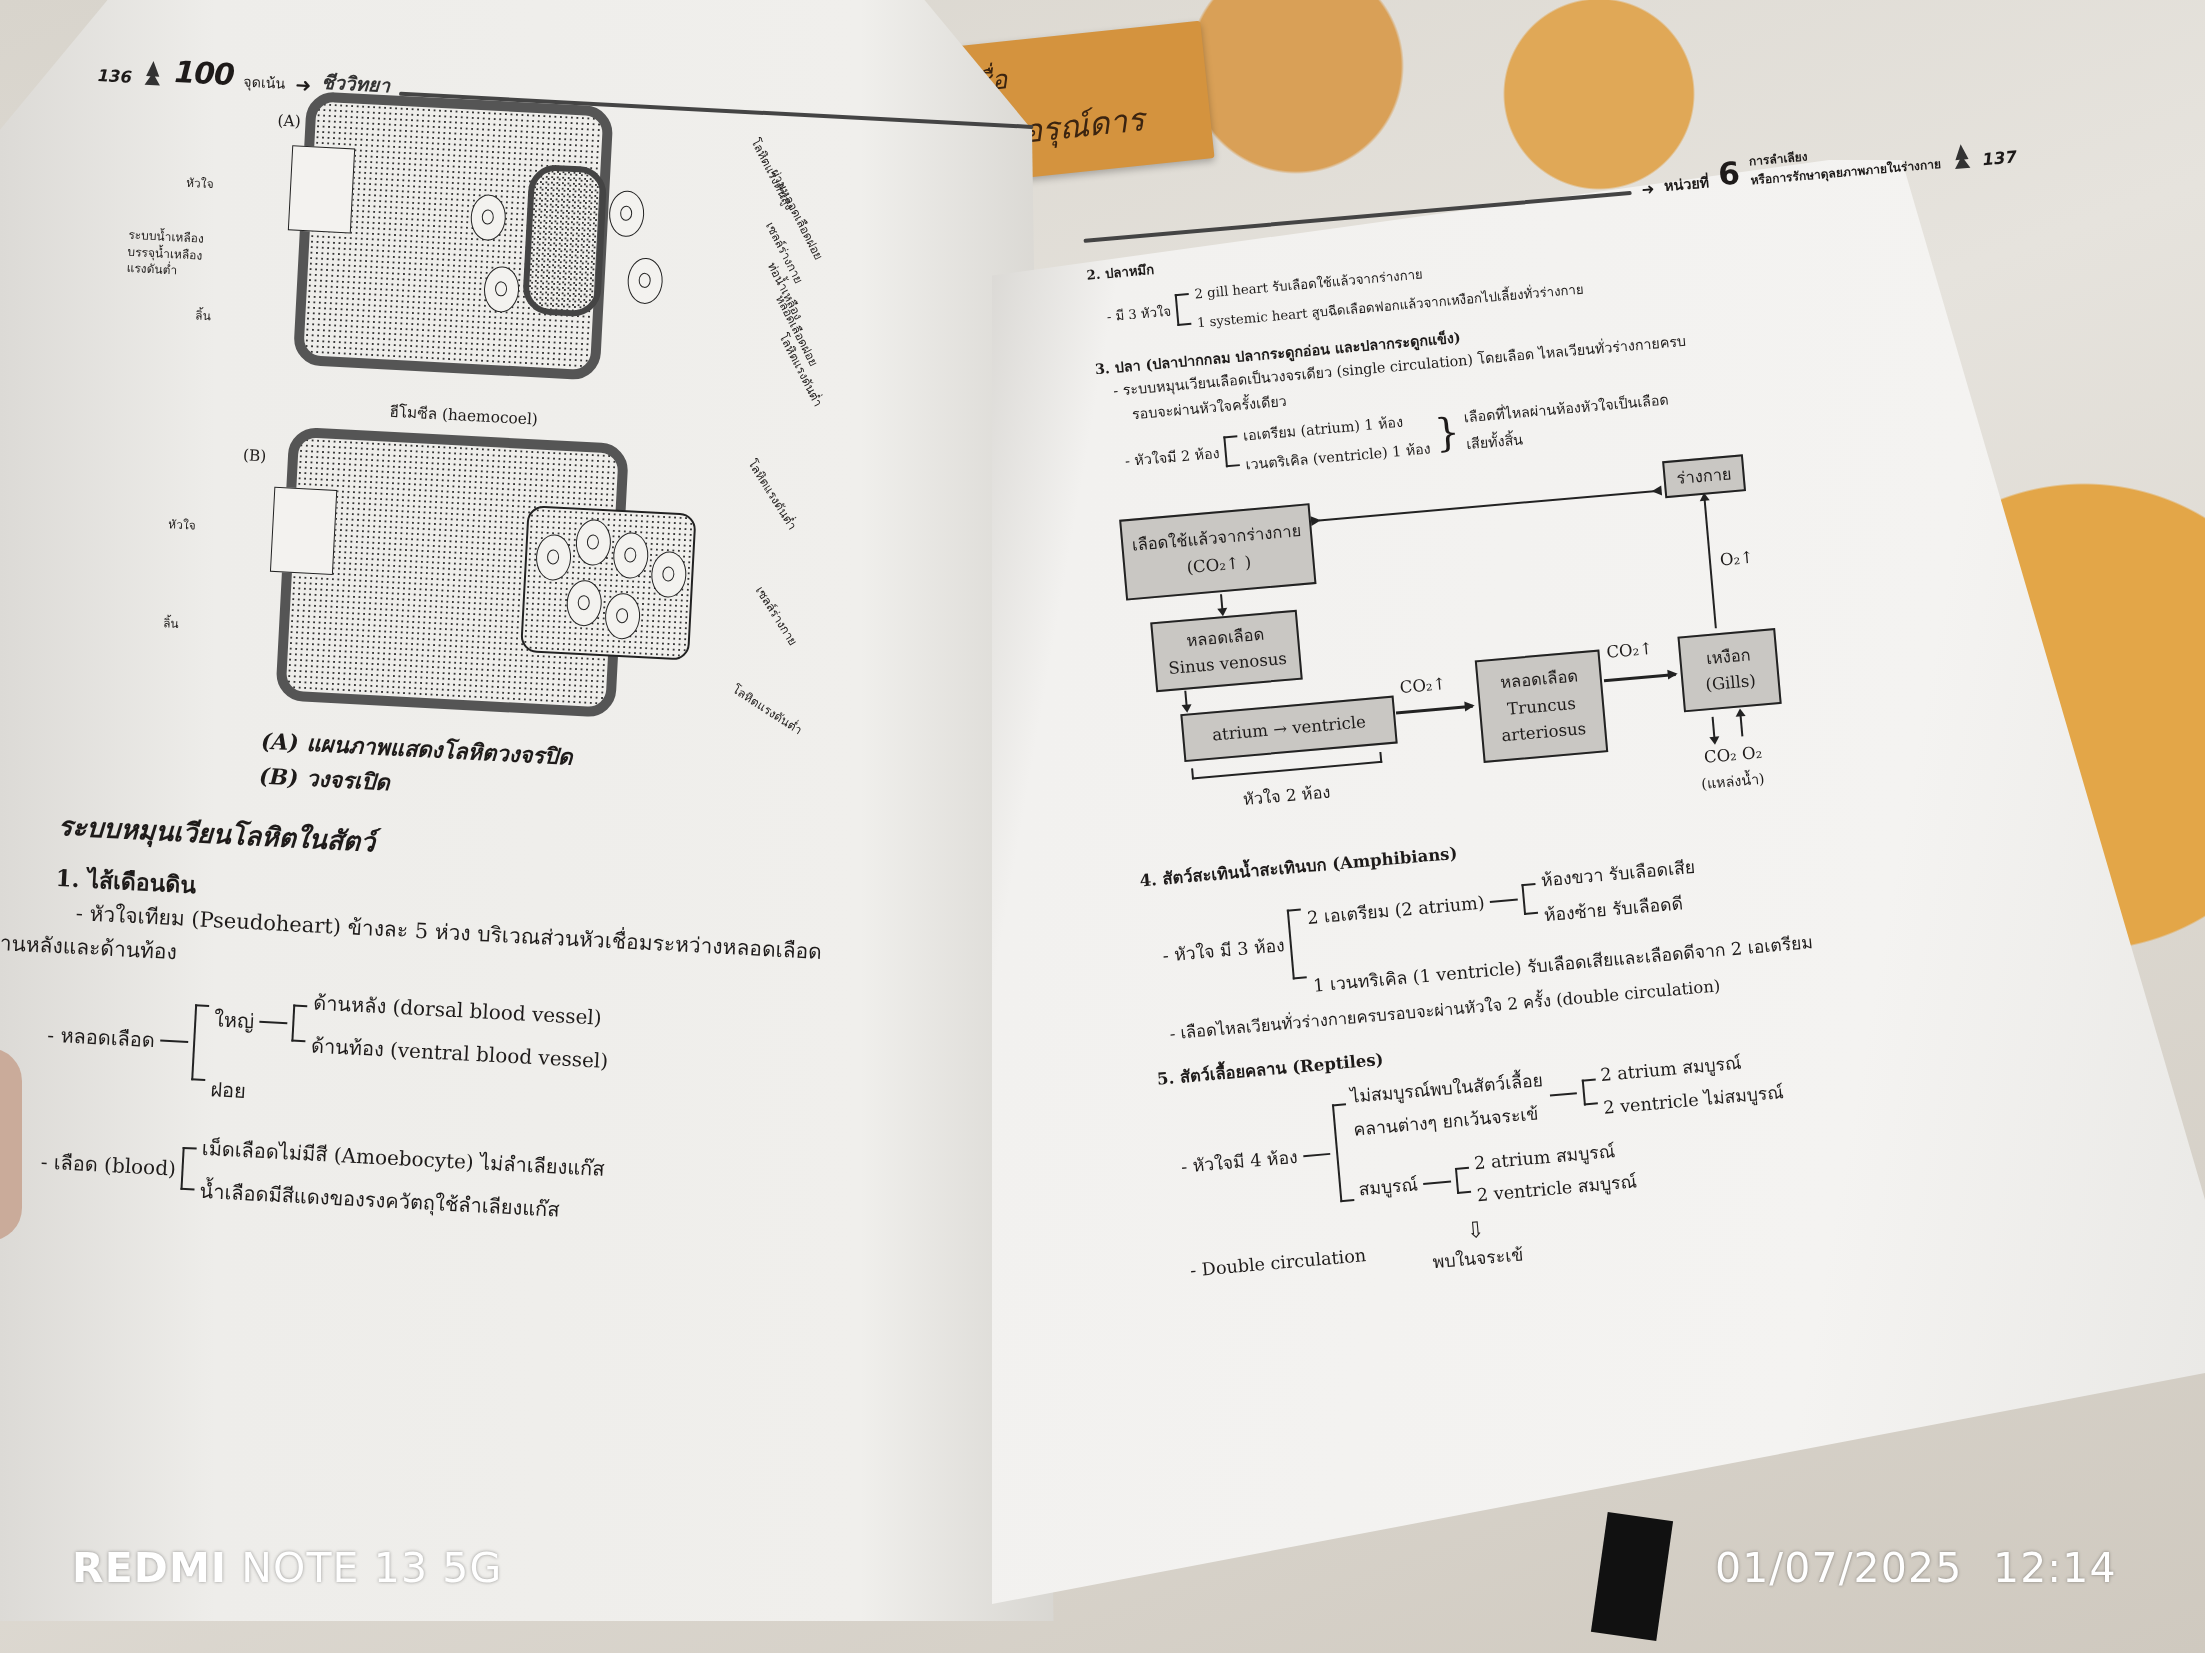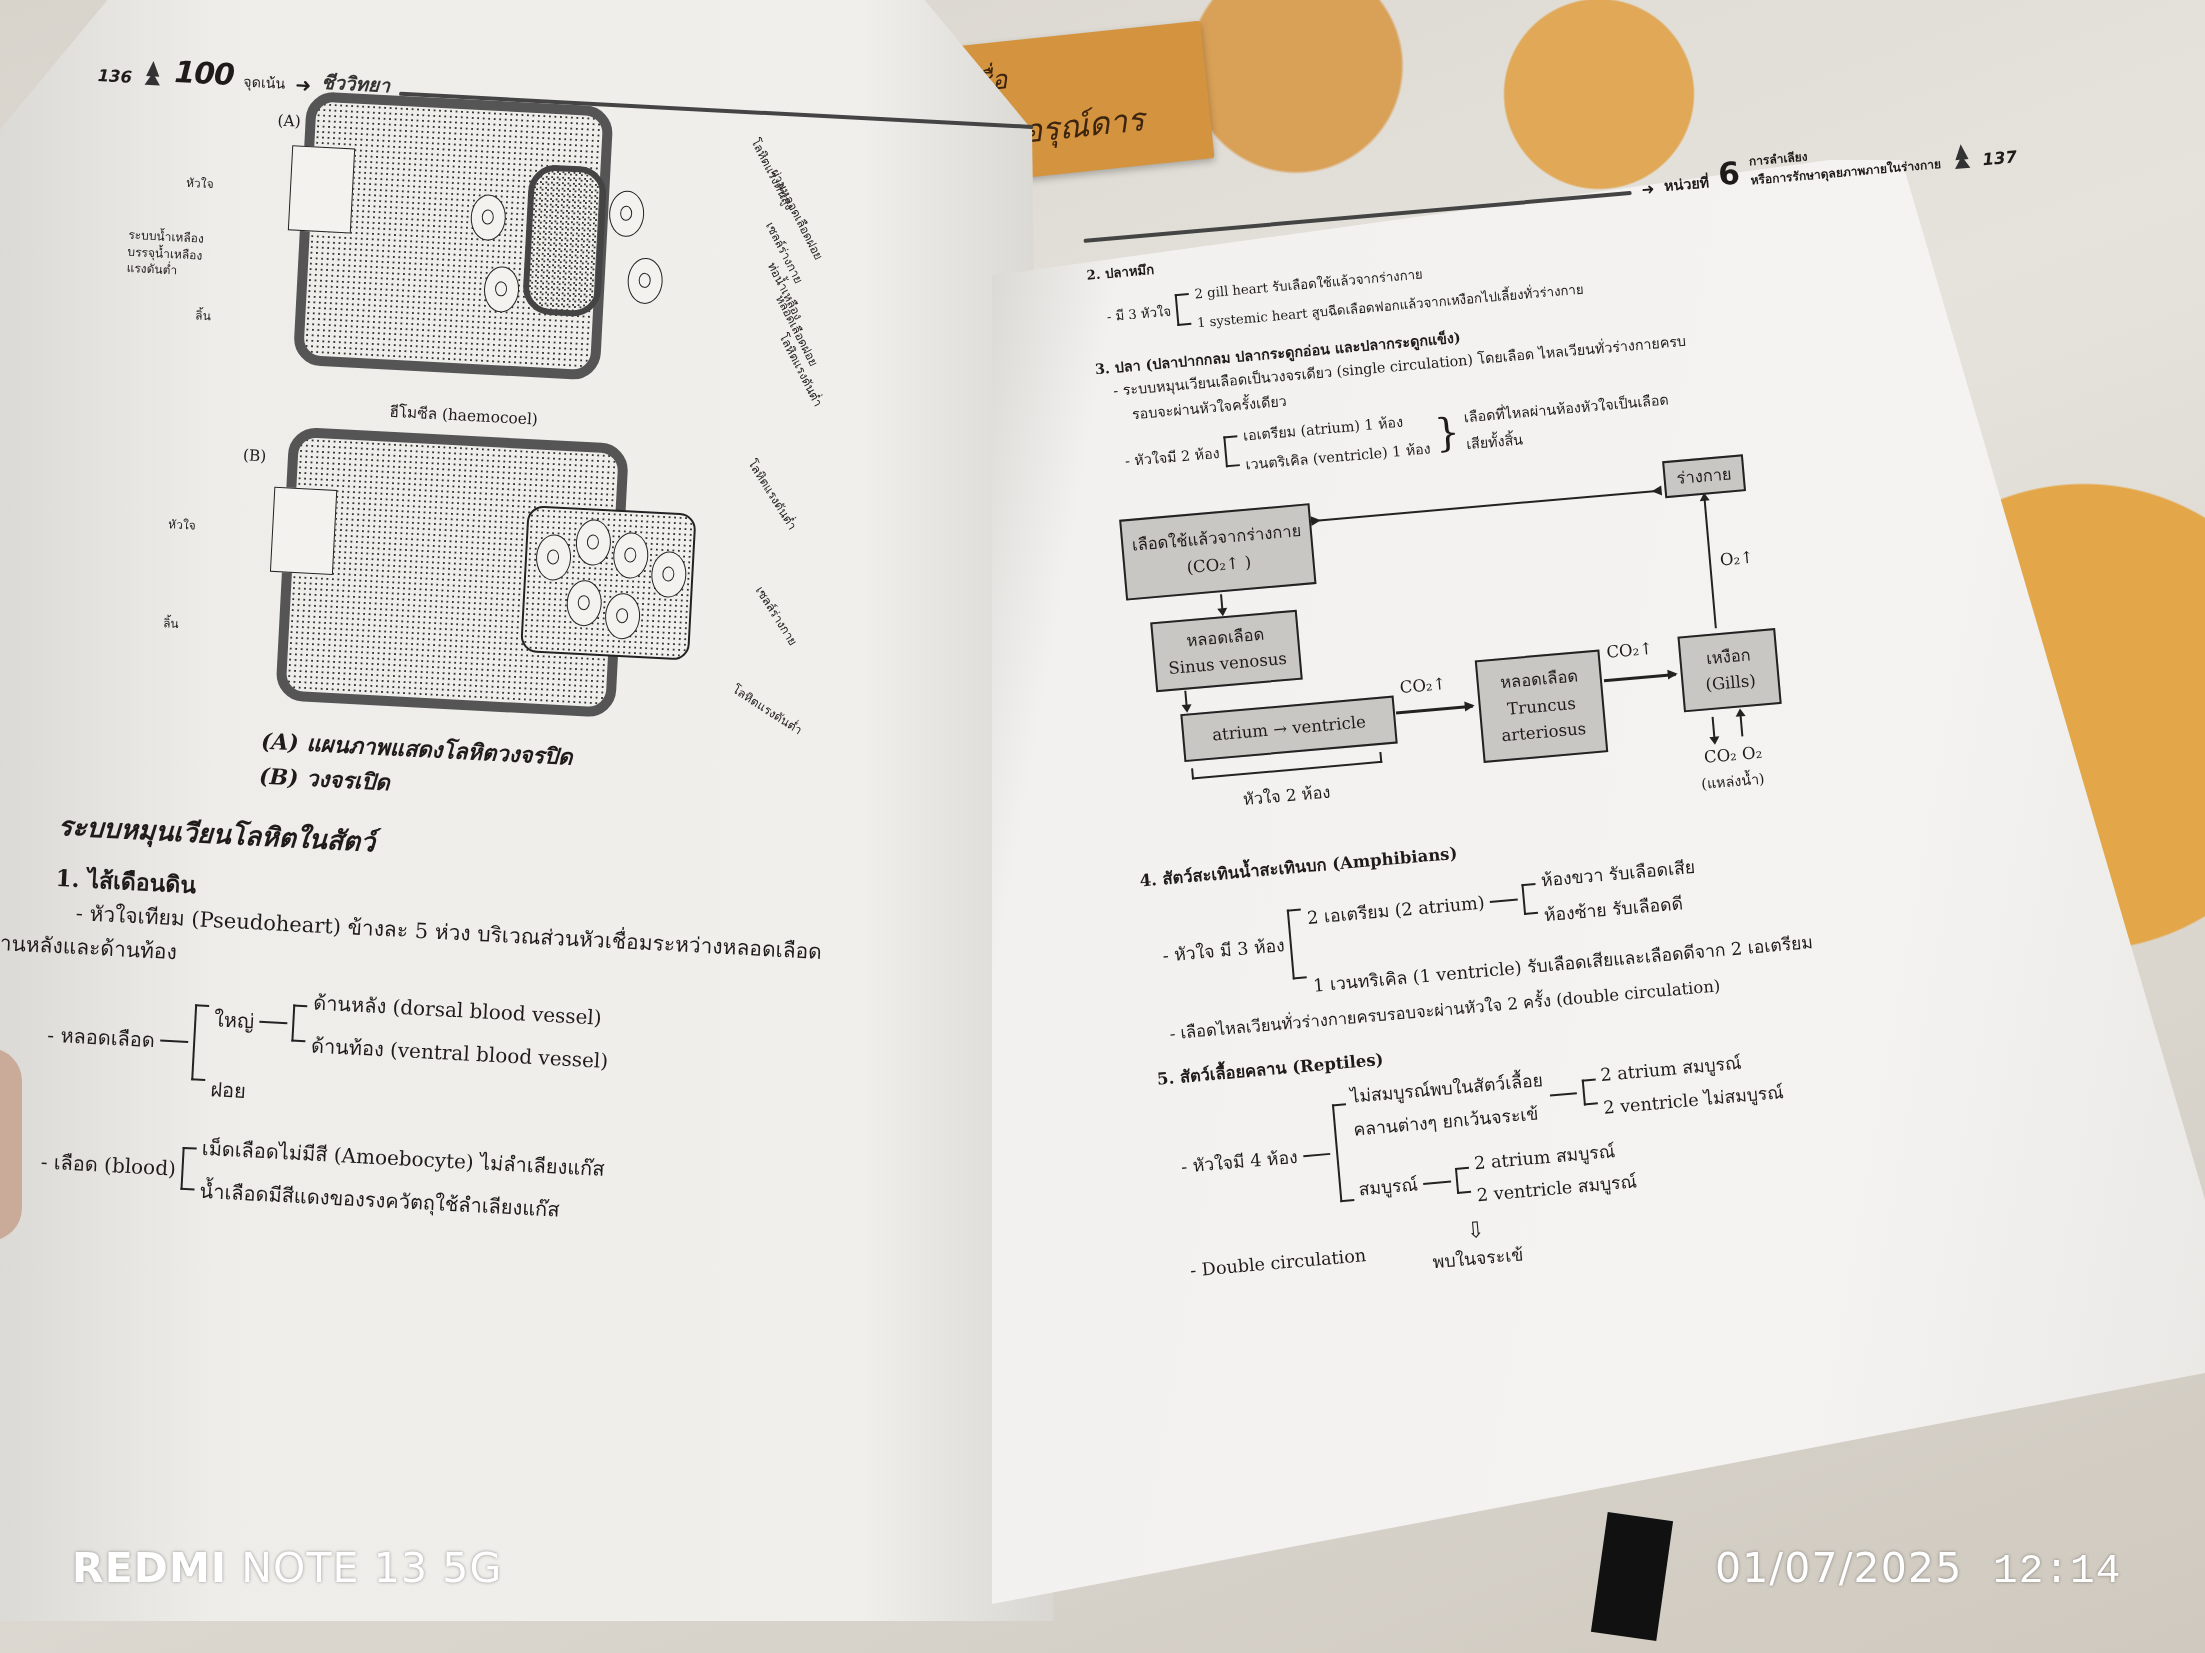--- a/index.html
+++ b/index.html
@@ -333,15 +333,15 @@
 </div>
 
 <div class="thumb"></div>
 
 <div class="watermark wm-left">
   <b>REDMI</b>
   <span>NOTE 13 5G</span>
 </div>
 <div class="watermark wm-right">
   <span>01/07/2025</span>
-  <span style="margin-left:16.5px;font-family:Liberation Mono, monospace;">12:14</span>
+  <span style="margin-left:16.5px;">12:14</span>
 </div>
 
 
 </body></html>

